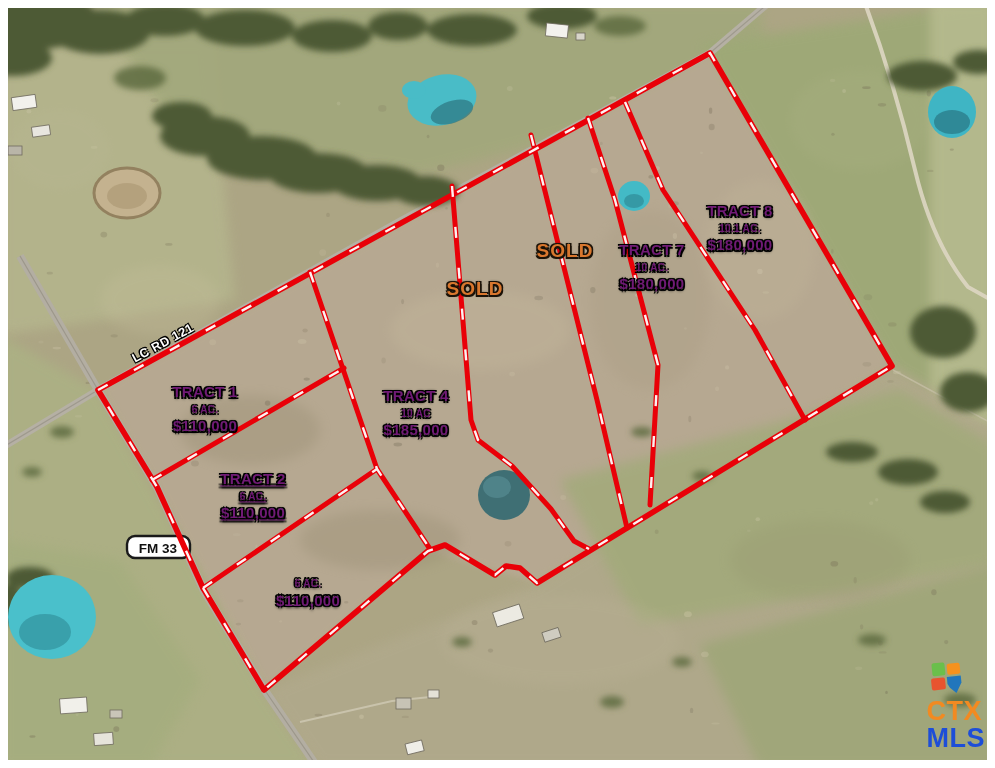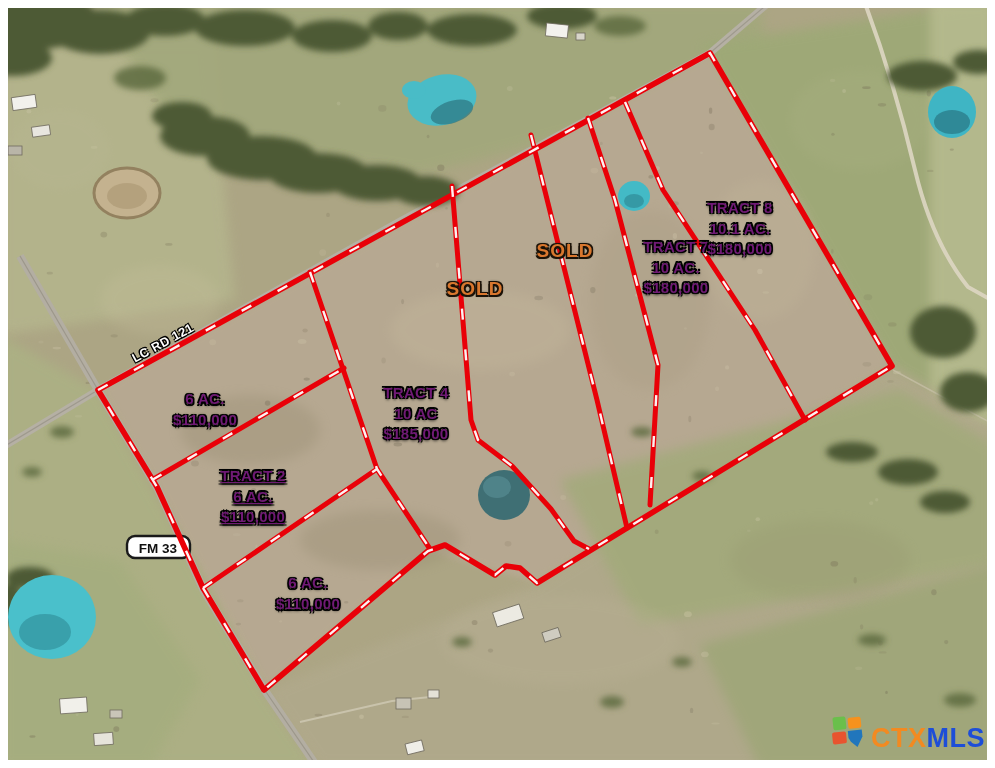--- a/index.html
+++ b/index.html
@@ -5,29 +5,29 @@
   html,body{margin:0;padding:0;background:#ffffff;}
   #stage{position:relative;width:995px;height:768px;background:#ffffff;overflow:hidden;
          font-family:"Liberation Sans",sans-serif;}
   #map{position:absolute;left:0;top:0;width:995px;height:768px;}
   #frame{position:absolute;left:0;top:0;right:0;bottom:0;border:8px solid #ffffff;pointer-events:none;z-index:60;}
   .labels{position:absolute;left:0;top:0;width:100%;height:100%;z-index:20;pointer-events:none;}
   .tract-label{position:absolute;width:150px;text-align:center;transform:translate(-50%,-50%);
     color:#701a75;font-weight:bold;line-height:1.38;letter-spacing:.3px;
     text-shadow:-1.5px -1.5px 0 #000,1.5px -1.5px 0 #000,-1.5px 1.5px 0 #000,1.5px 1.5px 0 #000,0 0 3px #000,0 2px 3px rgba(0,0,0,.65);}
   .tract-label .t-name{font-size:15px;display:block;}
-  .tract-label .t-ac{font-size:15px;display:block;}
+  .tract-label .t-ac{font-size:10px;display:block;}
   .tract-label .t-price{font-size:15px;display:block;}
   .sold-label{position:absolute;transform:translate(-50%,-50%);
     color:#d9772e;font-weight:bold;font-size:19px;letter-spacing:1px;
     text-shadow:-1.5px -1.5px 0 #1a1208,1.5px -1.5px 0 #1a1208,-1.5px 1.5px 0 #1a1208,1.5px 1.5px 0 #1a1208,0 0 3px #1a1208;padding-left:16px;}
   .road-label{position:absolute;transform:translate(-50%,-50%) rotate(-28.5deg);
     color:#ffffff;font-weight:bold;font-size:12.5px;letter-spacing:.6px;
     text-shadow:-1.2px -1.2px 0 #000,1.2px -1.2px 0 #000,-1.2px 1.2px 0 #000,1.2px 1.2px 0 #000;}
-  #logo{position:absolute;right:10px;bottom:16px;display:flex;align-items:flex-end;z-index:30;}
+  #logo{position:absolute;right:10px;bottom:16px;display:flex;align-items:flex-start;z-index:30;flex-direction:column;}
   #logo .logo-text{font-weight:bold;font-size:27px;letter-spacing:.5px;line-height:1;}
   #logo .ctx{color:#f28a21;}
   #logo .mls{color:#1d4ed8;}
 </style>
 </head>
 <body>
 
 <div id="stage">
 
   <svg id="map" viewBox="0 0 995 768">
@@ -300,20 +300,21 @@
       <path d="M 452,186 L 471,420 L 478,440 L 512,466 L 551,509 L 574,541 L 589,549"></path>
       <path d="M 531,135 L 597,400 L 627,528"></path>
       <path d="M 588,118 L 615,200 L 658,365 L 650,505"></path>
       <path d="M 625,102 L 663,190 L 755,330 L 805,420"></path>
     </g>
   </svg>
 
   <div class="labels">
 
     <div class="tract-label" style="left:205px;top:410px;">
+      <span class="t-name">TRACT 1</span>
       <span class="t-ac">6 AC.</span>
       <span class="t-price">$110,000</span>
     </div>
 
     <div class="tract-label" style="left:253px;top:497px;text-decoration:underline;">
       <span class="t-name">TRACT 2</span>
       <span class="t-ac">6 AC.</span>
       <span class="t-price">$110,000</span>
     </div>
 
@@ -321,21 +322,21 @@
       <span class="t-ac">6 AC.</span>
       <span class="t-price">$110,000</span>
     </div>
 
     <div class="tract-label" style="left:416px;top:414px;">
       <span class="t-name">TRACT 4</span>
       <span class="t-ac">10 AC</span>
       <span class="t-price">$185,000</span>
     </div>
 
-    <div class="tract-label" style="left:676px;top:268px;">
+    <div class="tract-label" style="left:652px;top:268px;">
       <span class="t-name">TRACT 7</span>
       <span class="t-ac">10 AC.</span>
       <span class="t-price">$180,000</span>
     </div>
 
     <div class="tract-label" style="left:740px;top:229px;">
       <span class="t-name">TRACT 8</span>
       <span class="t-ac">10.1 AC.</span>
       <span class="t-price">$180,000</span>
     </div>

